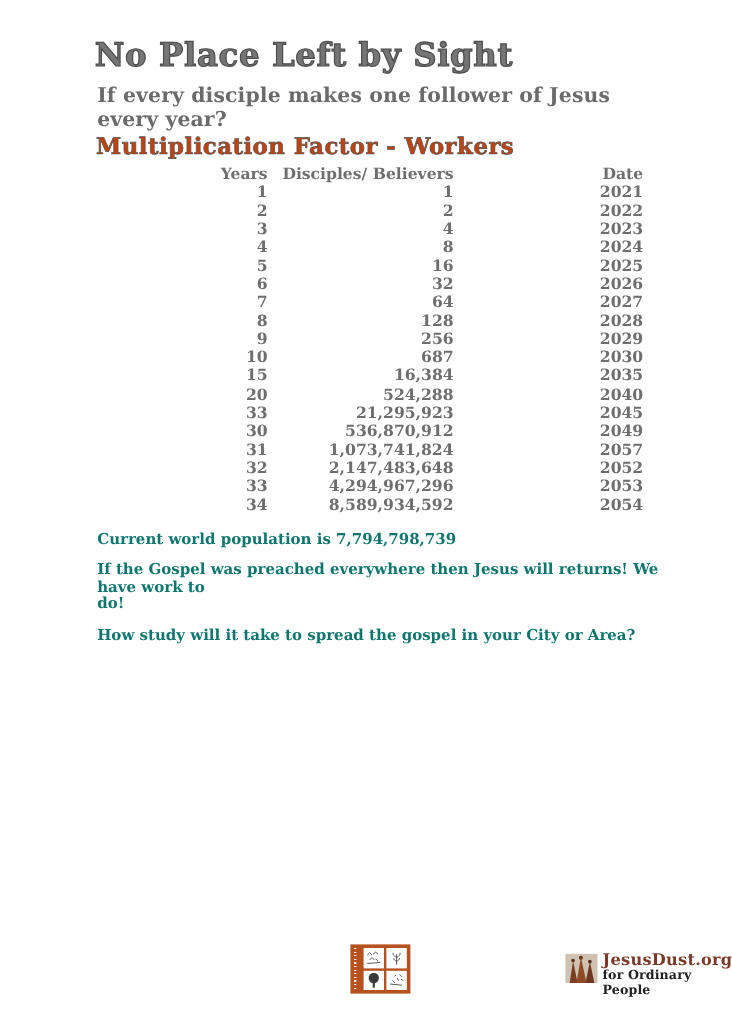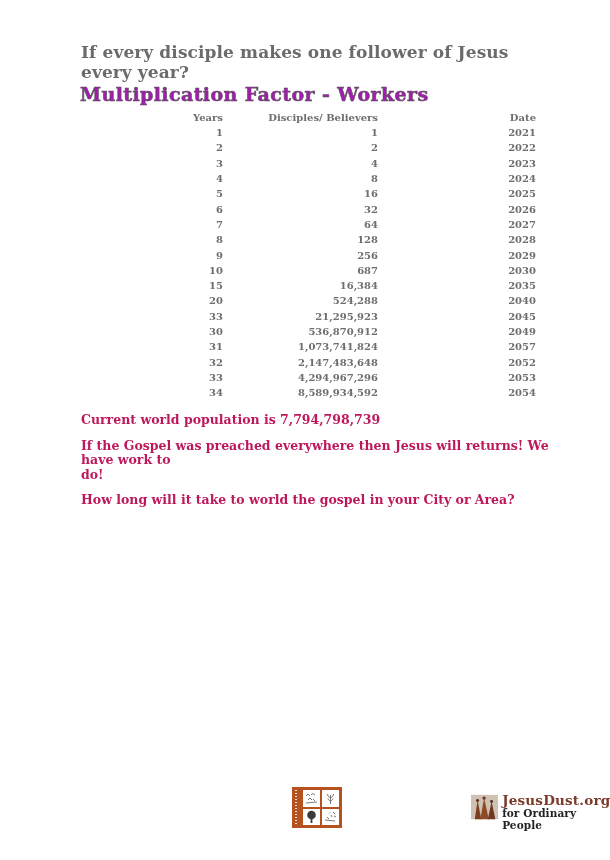--- a/index.html
+++ b/index.html
@@ -27,50 +27,50 @@
     font-size:17px;
     font-weight:bold;
     color:#6b6b6b;
     letter-spacing:0.1px;
   }
   .section-heading{
     margin:2px 0 0 1px;
     font-size:19px;
     line-height:1.15;
     font-weight:bold;
-    color:#a21caf;
+    color:#c2410c;
     letter-spacing:0.4px;
     -webkit-text-stroke:0.6px #565656;
   }
 
   table.mult{
     margin:4px 0 0 1px;
     border-collapse:collapse;
     table-layout:fixed;
     width:456px;
   }
   table.mult th, table.mult td{
     padding:0;
     text-align:right;
-    font-size:10px;
+    font-size:13px;
     line-height:15.3px;
     font-weight:bold;
     color:#6e6e6e;
     white-space:nowrap;
   }
   col.c-years{width:143px;}
   col.c-disc{width:155px;}
   col.c-date{width:158px;}
 
   .paras p{
     margin:11px 0 0 2px;
     font-size:12.5px;
     line-height:14.5px;
     font-weight:bold;
-    color:#be185d;
+    color:#0f766e;
     max-width:478px;
   }
   .paras p:nth-child(1){margin-top:13px;}
   .paras p:nth-child(4){margin-top:15px;}
 
   
   .four-fields{
     position:absolute;left:292px;top:787px;
     width:50px;height:41px;
     background:#b5521f;
@@ -115,20 +115,21 @@
     font-size:10.5px;line-height:12px;
     font-weight:bold;color:#222222;letter-spacing:0.1px;
   }
 </style>
 </head>
 <body>
 
 <div class="page">
   <div class="content">
 
+    <h1 class="doc-title">No Place Left by Sight</h1>
 
     <div class="doc-subtitle">If every disciple makes one follower of Jesus every year?</div>
 
     <h2 class="section-heading">Multiplication Factor - Workers</h2>
 
     <table class="mult">
       <colgroup>
         <col class="c-years">
           <col class="c-disc">
           <col class="c-date">
@@ -230,21 +231,21 @@
             <td>34</td>
             <td>8,589,934,592</td>
             <td>2054</td>
           </tr>
         </tbody>
     </table>
 
     <div class="paras" id="paragraphs">
         <p>Current world population is 7,794,798,739</p>
         <p>If the Gospel was preached everywhere then Jesus will returns! We have work to<br>do!</p>
-        <p>How long will it take to world the gospel in your City or Area?</p>
+        <p>How study will it take to spread the gospel in your City or Area?</p>
       </div>
   </div>
 
   <div class="four-fields" title="">
     <div class="ff-strip"></div>
     <div class="ff-grid">
       <div class="ff-cell">
         <svg width="15" height="13" viewBox="0 0 15 13">
           <g stroke="#555" stroke-width="0.8" fill="none">
             <path d="M2,4 L4,2 L6,4"></path>

